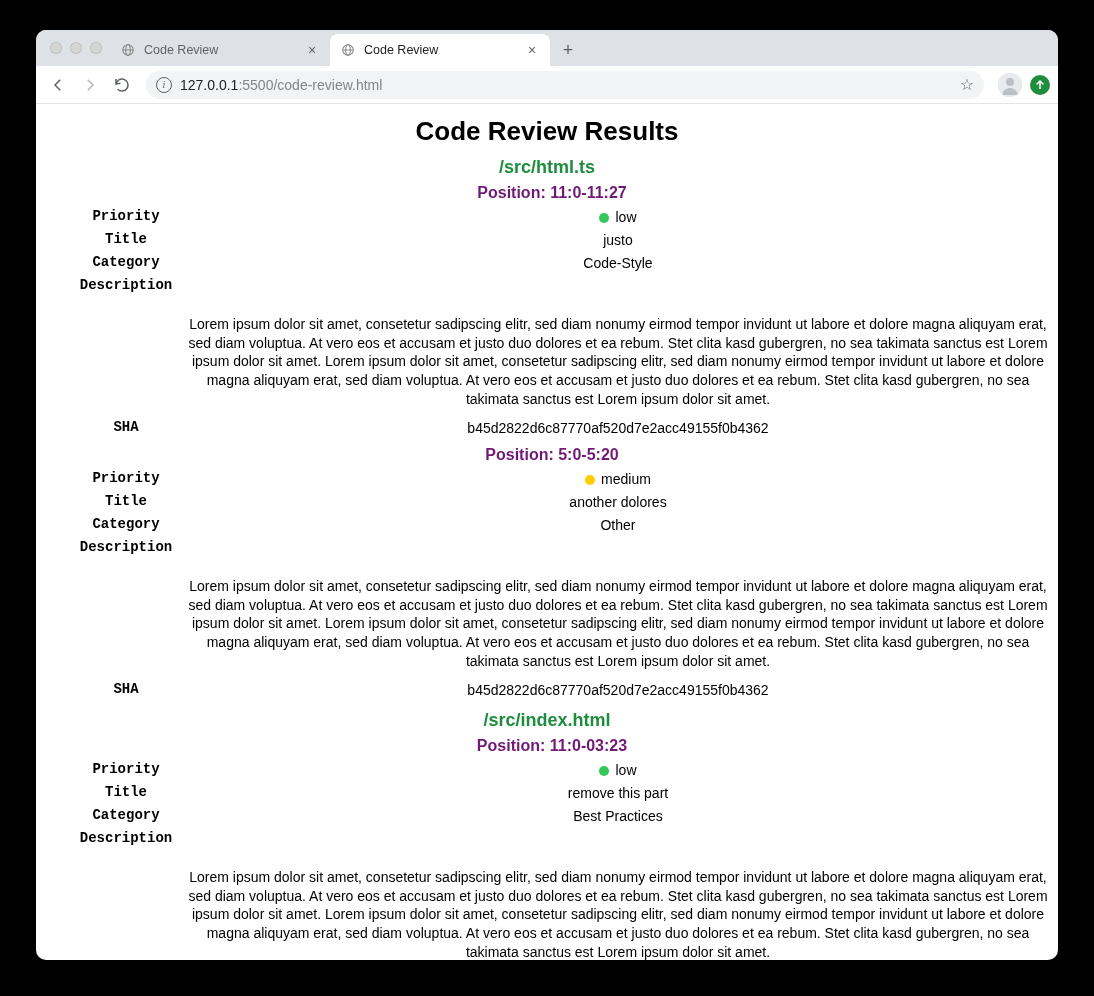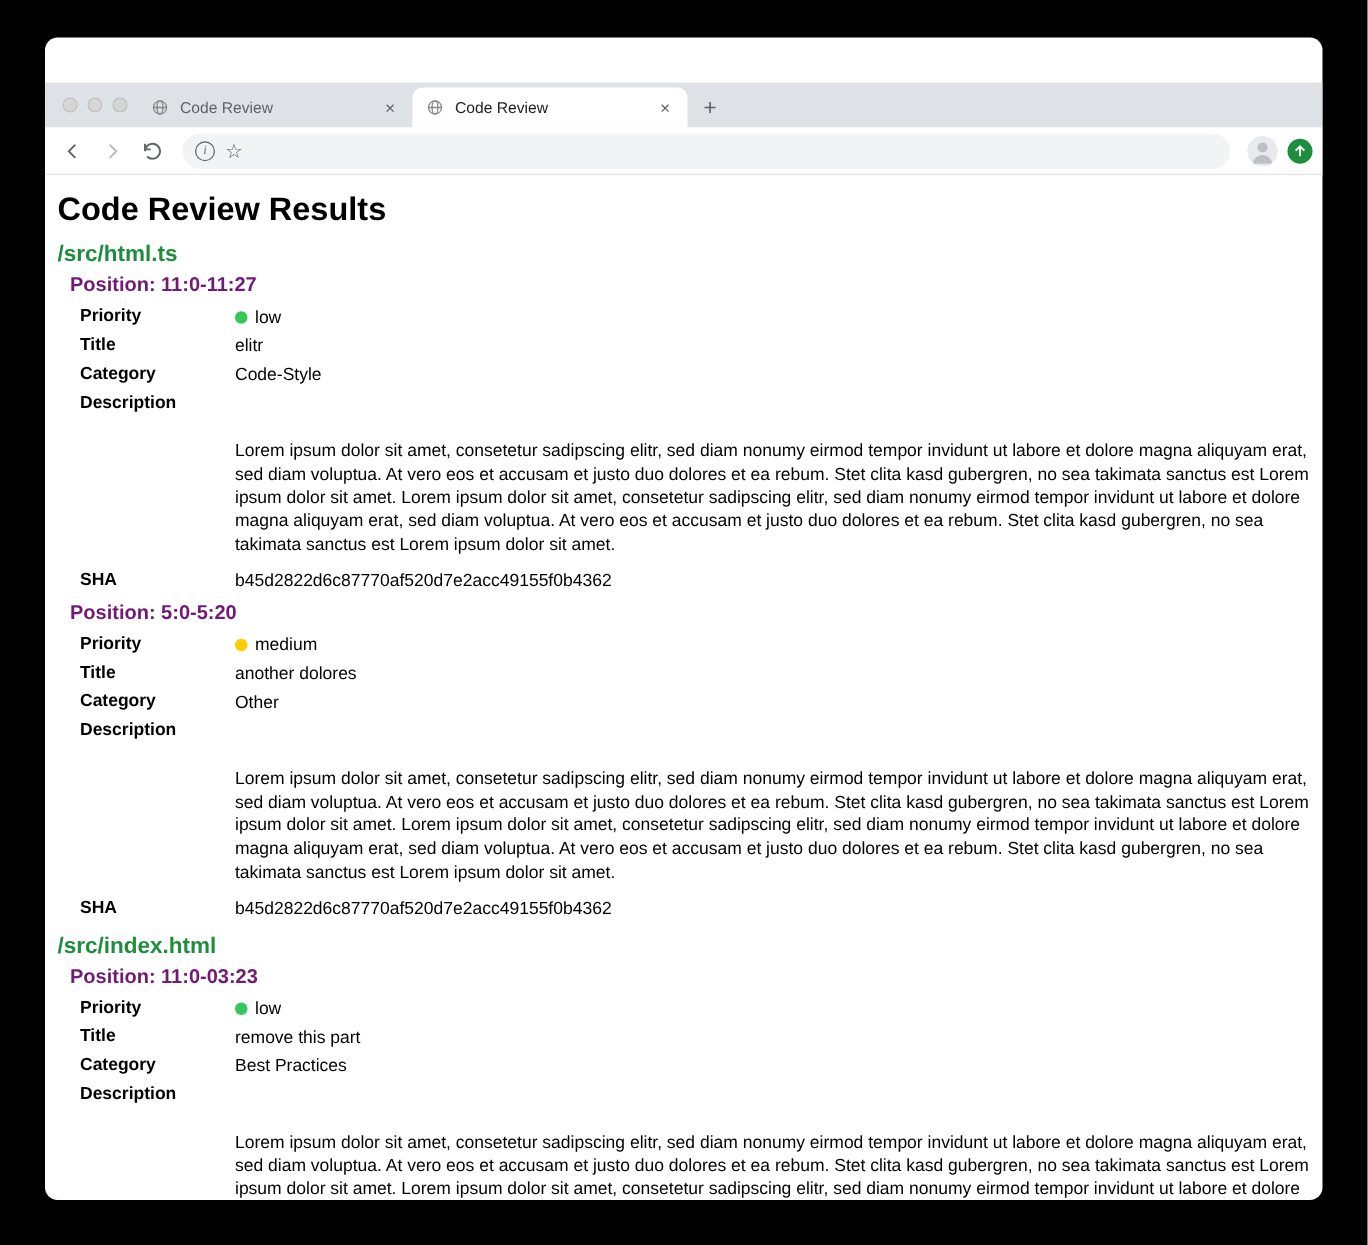--- a/index.html
+++ b/index.html
@@ -25,21 +25,20 @@
     flex-direction: column;
   }
   
   .tabstrip {
     height: 36px;
     background: #dee1e6;
     display: flex;
     align-items: flex-end;
     padding-left: 10px;
     flex-shrink: 0;
-    margin-top: 36px;
   }
   .traffic-lights {
     display: flex;
     gap: 8px;
     align-items: center;
     height: 100%;
     padding: 0 8px 0 4px;
   }
   .traffic-lights span {
     width: 12px; height: 12px; border-radius: 50%;
@@ -134,20 +133,21 @@
     display:inline-flex;align-items:center;justify-content:center;color:#fff;
     font-size:14px;font-weight:bold;
   }
   
   .content {
     flex: 1;
     overflow: auto;
     padding: 4px 10px 10px 10px;
     font-size: 14px;
     color: #000;
+    text-align: center;
   }
   .content h1 {
     font-size: 26px;
     font-weight: 700;
     margin: 8px 0 10px 0;
   }
   .file-h {
     font-size: 18px;
     font-weight: 700;
     color: #1e8e3e;
@@ -162,20 +162,21 @@
   .row {
     display: flex;
     align-items: flex-start;
     margin-left: 18px;
     padding: 2px 0;
   }
   .row .k {
     width: 124px;
     font-weight: 700;
     flex-shrink: 0;
+    font-family: Liberation Mono, monospace;
   }
   .row .v {
     flex: 1;
     line-height: 1.35;
   }
   .pri-dot {
     display:inline-block;width:10px;height:10px;border-radius:50%;
     margin-right:6px;vertical-align:middle;
   }
   .pri-low    { background:#34c759; }
@@ -233,20 +234,23 @@
         </svg>
     </div>
     <div class="nav-btn">
       <svg viewBox="0 0 24 24" fill="none" stroke="currentColor" stroke-width="2">
           <path d="M4 12a8 8 0 1 1 2.3 5.6M4 4v6h6"></path>
         </svg>
     </div>
 
     <div class="omnibox">
       <span class="info-icon">i</span>
+      <span class="url">
+        <span class="host">127.0.0.1</span><span class="path">:5500</span><span class="path">/code-review.html</span>
+      </span>
       <span class="star">☆</span>
     </div>
 
     <span class="avatar">
       <svg viewBox="0 0 24 24">
           <circle cx="12" cy="12" r="12" fill="#e8eaed"></circle>
           <circle cx="12" cy="9" r="4" fill="#bcc0c4"></circle>
           <path d="M4 22c1-5 5-7 8-7s7 2 8 7" fill="#bcc0c4"></path>
         </svg>
     </span>
@@ -261,21 +265,21 @@
     <h1>Code Review Results</h1>
     <div id="results">
         <div class="file-h">/src/html.ts</div>
         <div class="pos-h">Position: 11:0-11:27</div>
         <div class="row">
           <span class="k">Priority</span>
           <span class="v"><span class="pri-dot pri-low"></span>low</span>
         </div>
         <div class="row">
           <span class="k">Title</span>
-          <span class="v">elitr</span>
+          <span class="v">justo</span>
         </div>
         <div class="row">
           <span class="k">Category</span>
           <span class="v">Code-Style</span>
         </div>
         <div class="row">
           <span class="k">Description</span>
           <span class="v"></span>
         </div>
         <div class="desc-block">Lorem ipsum dolor sit amet, consetetur sadipscing elitr, sed diam nonumy eirmod tempor invidunt ut labore et dolore magna aliquyam erat, sed diam voluptua. At vero eos et accusam et justo duo dolores et ea rebum. Stet clita kasd gubergren, no sea takimata sanctus est Lorem ipsum dolor sit amet. Lorem ipsum dolor sit amet, consetetur sadipscing elitr, sed diam nonumy eirmod tempor invidunt ut labore et dolore magna aliquyam erat, sed diam voluptua. At vero eos et accusam et justo duo dolores et ea rebum. Stet clita kasd gubergren, no sea takimata sanctus est Lorem ipsum dolor sit amet.</div>

